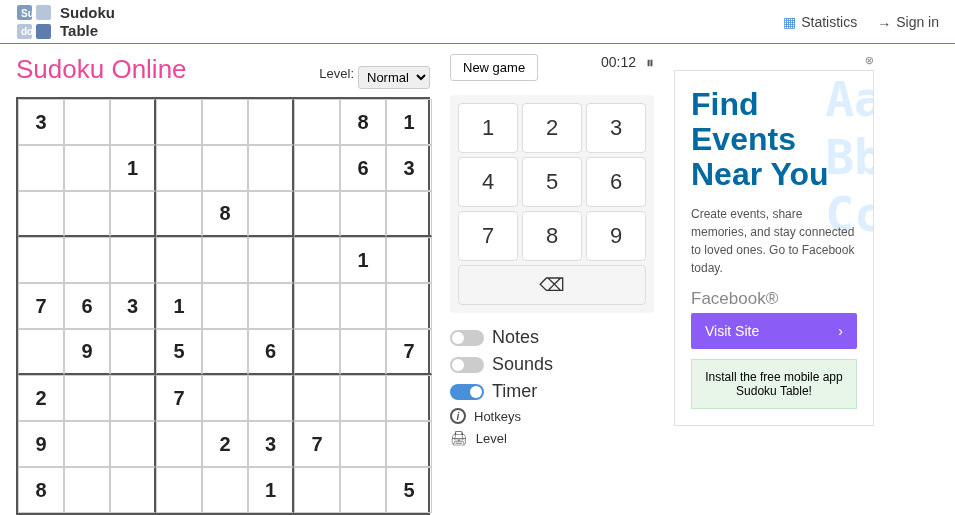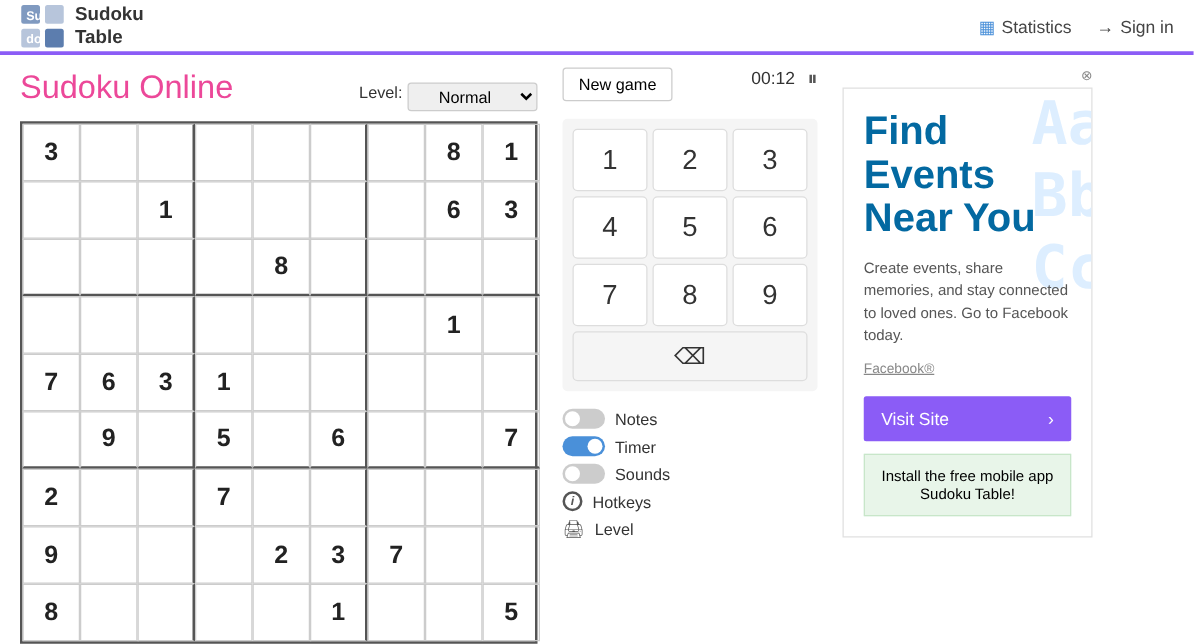--- a/index.html
+++ b/index.html
@@ -4,21 +4,21 @@
   <style>
     * { box-sizing: border-box; margin: 0; padding: 0; }
     body { font-family: Arial, sans-serif; background: #fff; font-size: 14px; color: #333; }
 
     
     .header {
       display: flex;
       align-items: center;
       justify-content: space-between;
       padding: 8px 16px;
-      border-bottom: 3px solid #8b5cf6;
+      border-bottom: 1px solid #8b5cf6;
       height: 44px;
     }
     .logo-area {
       display: flex;
       align-items: center;
       gap: 8px;
     }
     .logo-icon {
       width: 36px;
       height: 36px;
@@ -60,21 +60,21 @@
     }
     .page-title {
       font-size: 26px;
       font-weight: normal;
       color: #ec4899;
       margin-bottom: 8px;
     }
     .level-select {
       font-size: 13px;
       border: 1px solid #ccc;
-      padding: 2px 20px;
+      padding: 2px 4px;
       border-radius: 3px;
       cursor: pointer;
     }
 
     
     .sudoku-grid {
       border: 2px solid #555;
       display: grid;
       grid-template-columns: repeat(9, 46px);
       grid-template-rows: repeat(9, 46px);
@@ -168,21 +168,21 @@
     .toggles-section {
       display: flex;
       flex-direction: column;
       gap: 6px;
       margin-top: 4px;
     }
     .toggle-row {
       display: flex;
       align-items: center;
       gap: 8px;
-      font-size: 13px;
+      font-size: 18px;
     }
     .toggle-switch {
       width: 34px;
       height: 16px;
       background: #ccc;
       border-radius: 8px;
       position: relative;
       cursor: pointer;
     }
     .toggle-switch.on { background: #4a90d9; }
@@ -273,26 +273,25 @@
     }
     .ad-sub-text {
       font-size: 12px;
       color: #555;
       margin-bottom: 12px;
       line-height: 1.5;
       position: relative;
       z-index: 1;
     }
     .ad-link {
-      font-size: 11px;
+      font-size: 17px;
       color: #888;
-      text-decoration: underline;
       cursor: pointer;
       display: block;
-      margin-bottom: 16px;
+      margin-bottom: 4px;
     }
     .visit-btn {
       display: flex;
       align-items: center;
       justify-content: space-between;
       background: #8b5cf6;
       color: #fff;
       padding: 10px 14px;
       cursor: pointer;
       font-size: 14px;
@@ -465,26 +464,26 @@
         <div class="num-btn">8</div>
         <div class="num-btn">9</div>
         <div class="erase-btn">⌫</div>
       </div>
     <div class="toggles-section">
       <div class="toggle-row">
         <div class="toggle-switch"></div>
         <span>Notes</span>
       </div>
       <div class="toggle-row">
+        <div class="toggle-switch"></div>
+        <span>Sounds</span>
+      </div>
+      <div class="toggle-row">
         <div class="toggle-switch on"></div>
         <span>Timer</span>
-      </div>
-      <div class="toggle-row">
-        <div class="toggle-switch"></div>
-        <span>Sounds</span>
       </div>
       <div class="info-row">
         <div class="info-icon">i</div>
         <span>Hotkeys</span>
       </div>
       <div class="print-row">
         <span class="print-icon">🖨</span>
         <span>Level</span>
       </div>
     </div>

